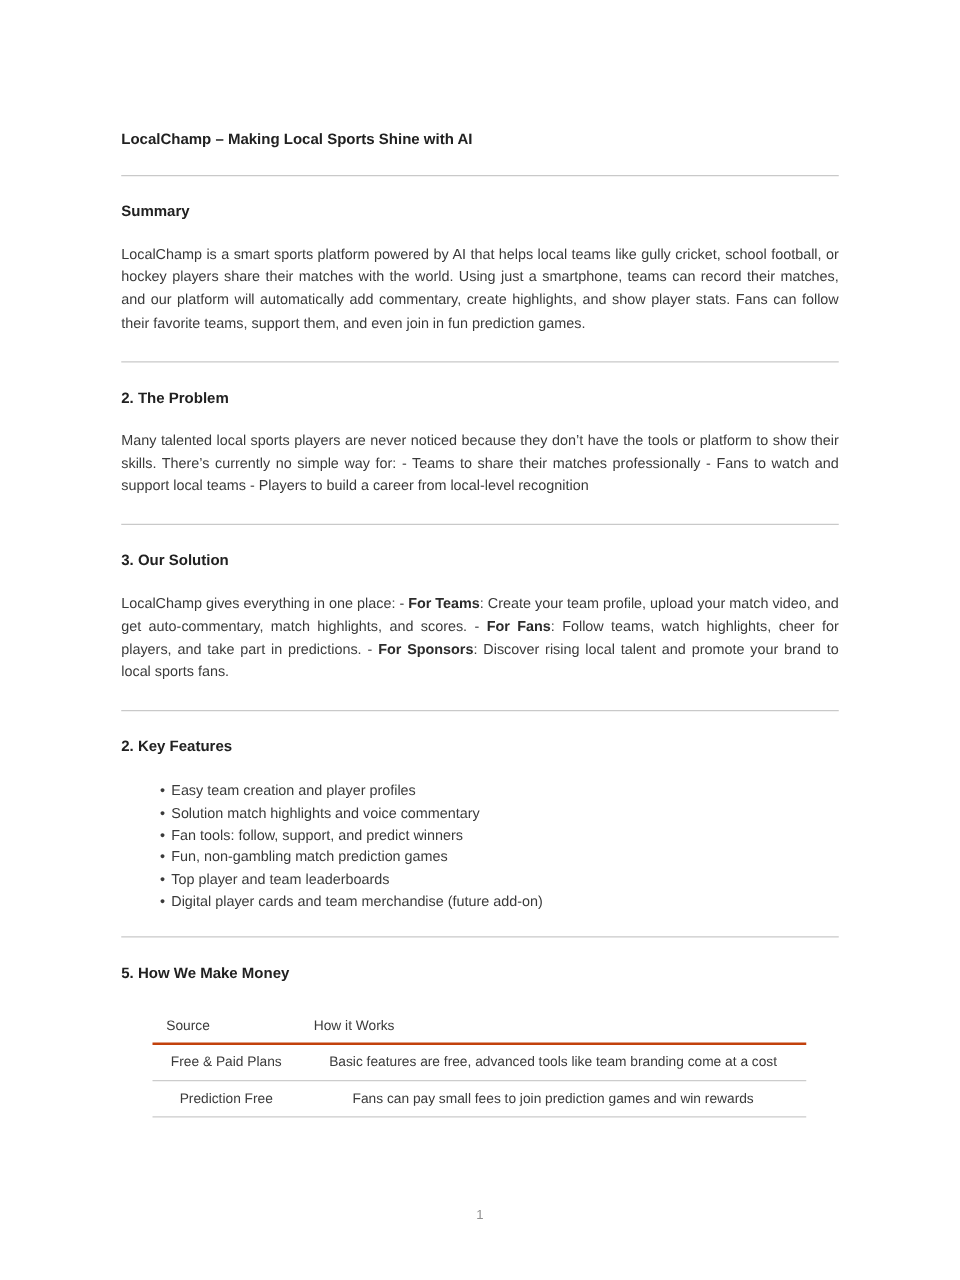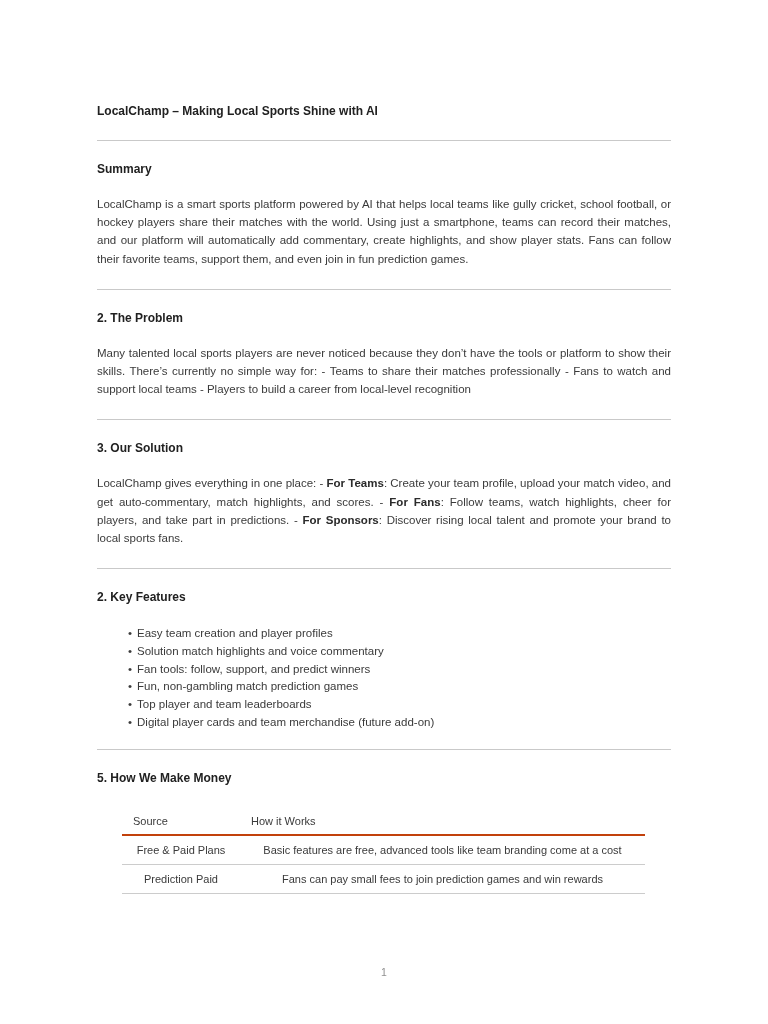--- a/index.html
+++ b/index.html
@@ -136,21 +136,21 @@
           <th class="col-source">Source</th>
           <th>How it Works</th>
         </tr>
       </thead>
       <tbody>
         <tr>
           <td>Free &amp; Paid Plans</td>
           <td>Basic features are free, advanced tools like team branding come at a cost</td>
         </tr>
         <tr>
-          <td>Prediction Paid</td>
+          <td>Prediction Free</td>
           <td>Fans can pay small fees to join prediction games and win rewards</td>
         </tr>
       </tbody>
     </table>
 
   </div>
 
   <div class="page-footer">1</div>
 </div>
 

